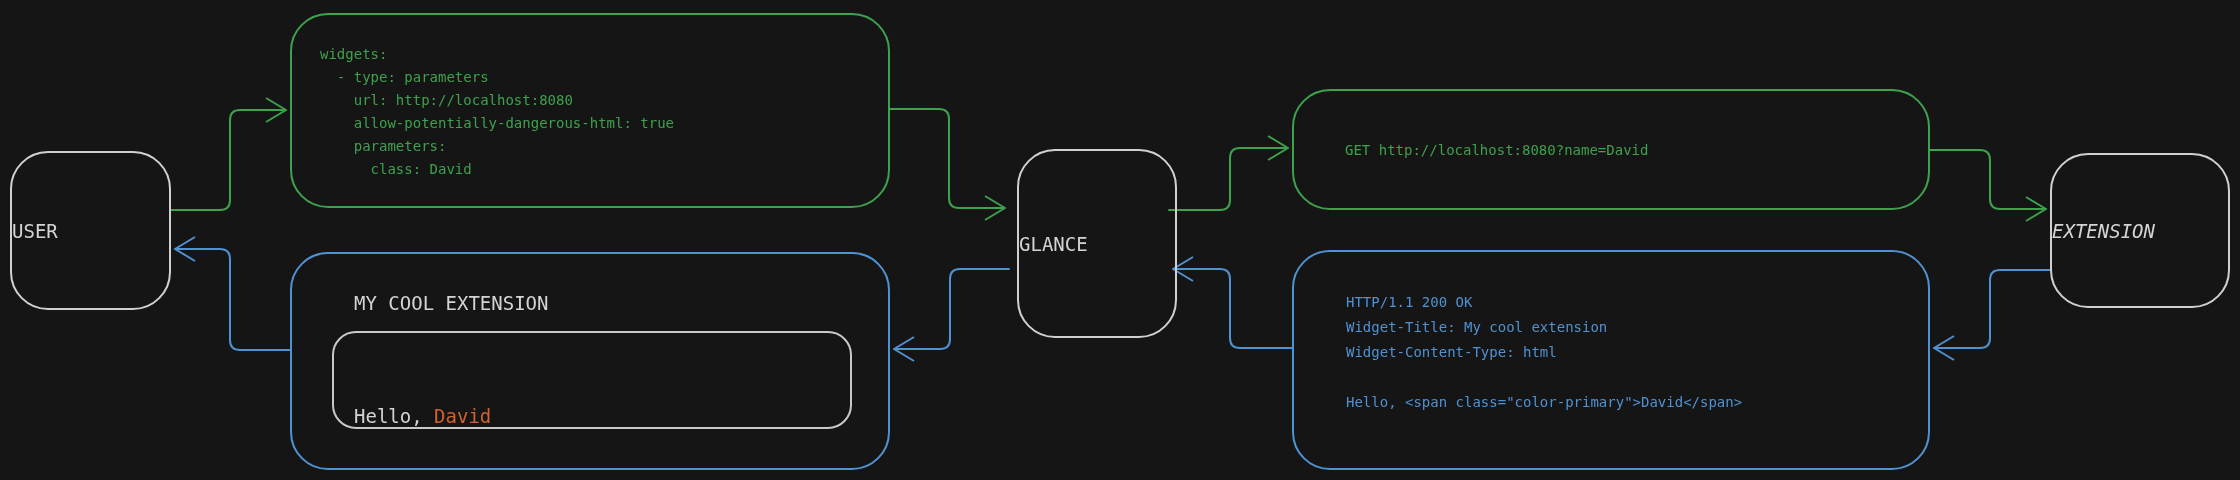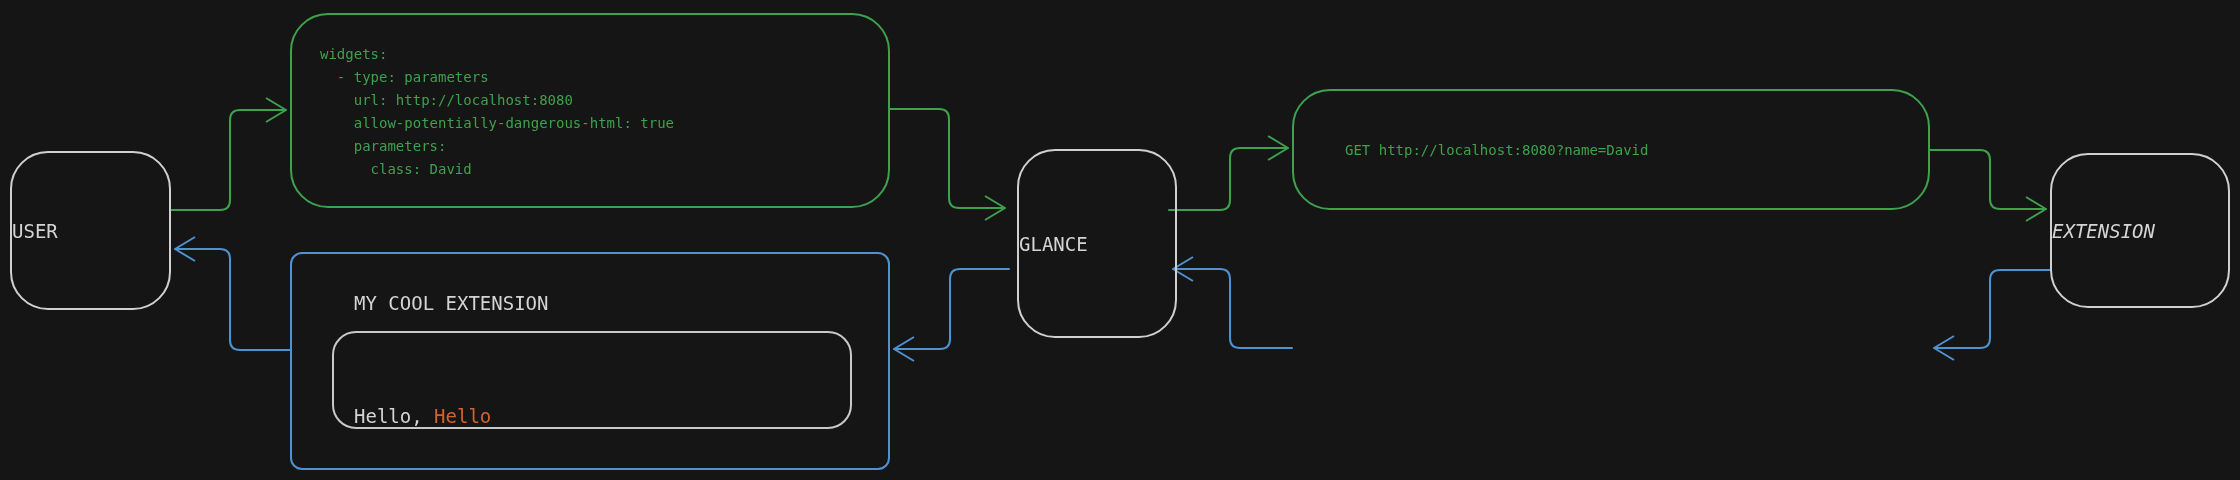--- a/index.html
+++ b/index.html
@@ -27,21 +27,21 @@
     align-items: center;
     justify-content: flex-start;
     color: var(--text);
     font-size: 19px;
   }
   .code {
     font-size: 14px;
     white-space: pre;
   }
   .green-box { border-color: var(--green); }
-  .blue-box  { border-color: var(--blue); border-radius: 12px; }
+  .blue-box  { border-color: var(--blue); }
   .green-text { color: var(--green); }
   .blue-text  { color: var(--blue); }
   .white-text { color: var(--text); }
   .orange-text { color: var(--orange); }
 
   .config-lines { position: absolute; left: 28px; top: 28px; line-height: 23px; }
   .request-line { position: absolute; left: 51px; top: 0; height: 100%; display: flex; align-items: center; }
   .response-lines { position: absolute; left: 52px; top: 38px; line-height: 25px; }
 
   .widget-title { position: absolute; left: 62px; top: 38px; font-size: 19px; }
@@ -105,23 +105,26 @@
   <div class="box green-box" style="left:290px; top:13px; width:600px; height:195px;">
     <div class="code green-text config-lines"><div>widgets:</div><div>  - type: parameters</div><div>    url: http://localhost:8080</div><div>    allow-potentially-dangerous-html: true</div><div>    parameters:</div><div>      class: David</div></div>
   </div>
 
   <div class="box green-box" style="left:1292px; top:89px; width:638px; height:121px;">
     <div class="code green-text request-line">
       <span>GET http://localhost:8080?name=David</span>
     </div>
   </div>
 
+  <div class="box blue-box" style="left:1292px; top:250px; width:638px; height:220px;">
+    <div class="code blue-text response-lines"><div>HTTP/1.1 200 OK</div><div>Widget-Title: My cool extension</div><div>Widget-Content-Type: html</div><div>&nbsp;</div><div>Hello, &lt;span class="color-primary"&gt;David&lt;/span&gt;</div></div>
+  </div>
 
   <div class="box blue-box" style="left:290px; top:252px; width:600px; height:218px;">
     <div class="widget-title white-text">MY COOL EXTENSION</div>
     <div class="widget-inner">
       <div class="widget-greeting">
-        <span class="white-text">Hello, </span><span class="orange-text">Hello</span>
+        <span class="white-text">Hello, </span><span class="orange-text">David</span>
       </div>
     </div>
   </div>
 
 </div>
 
 </body></html>

